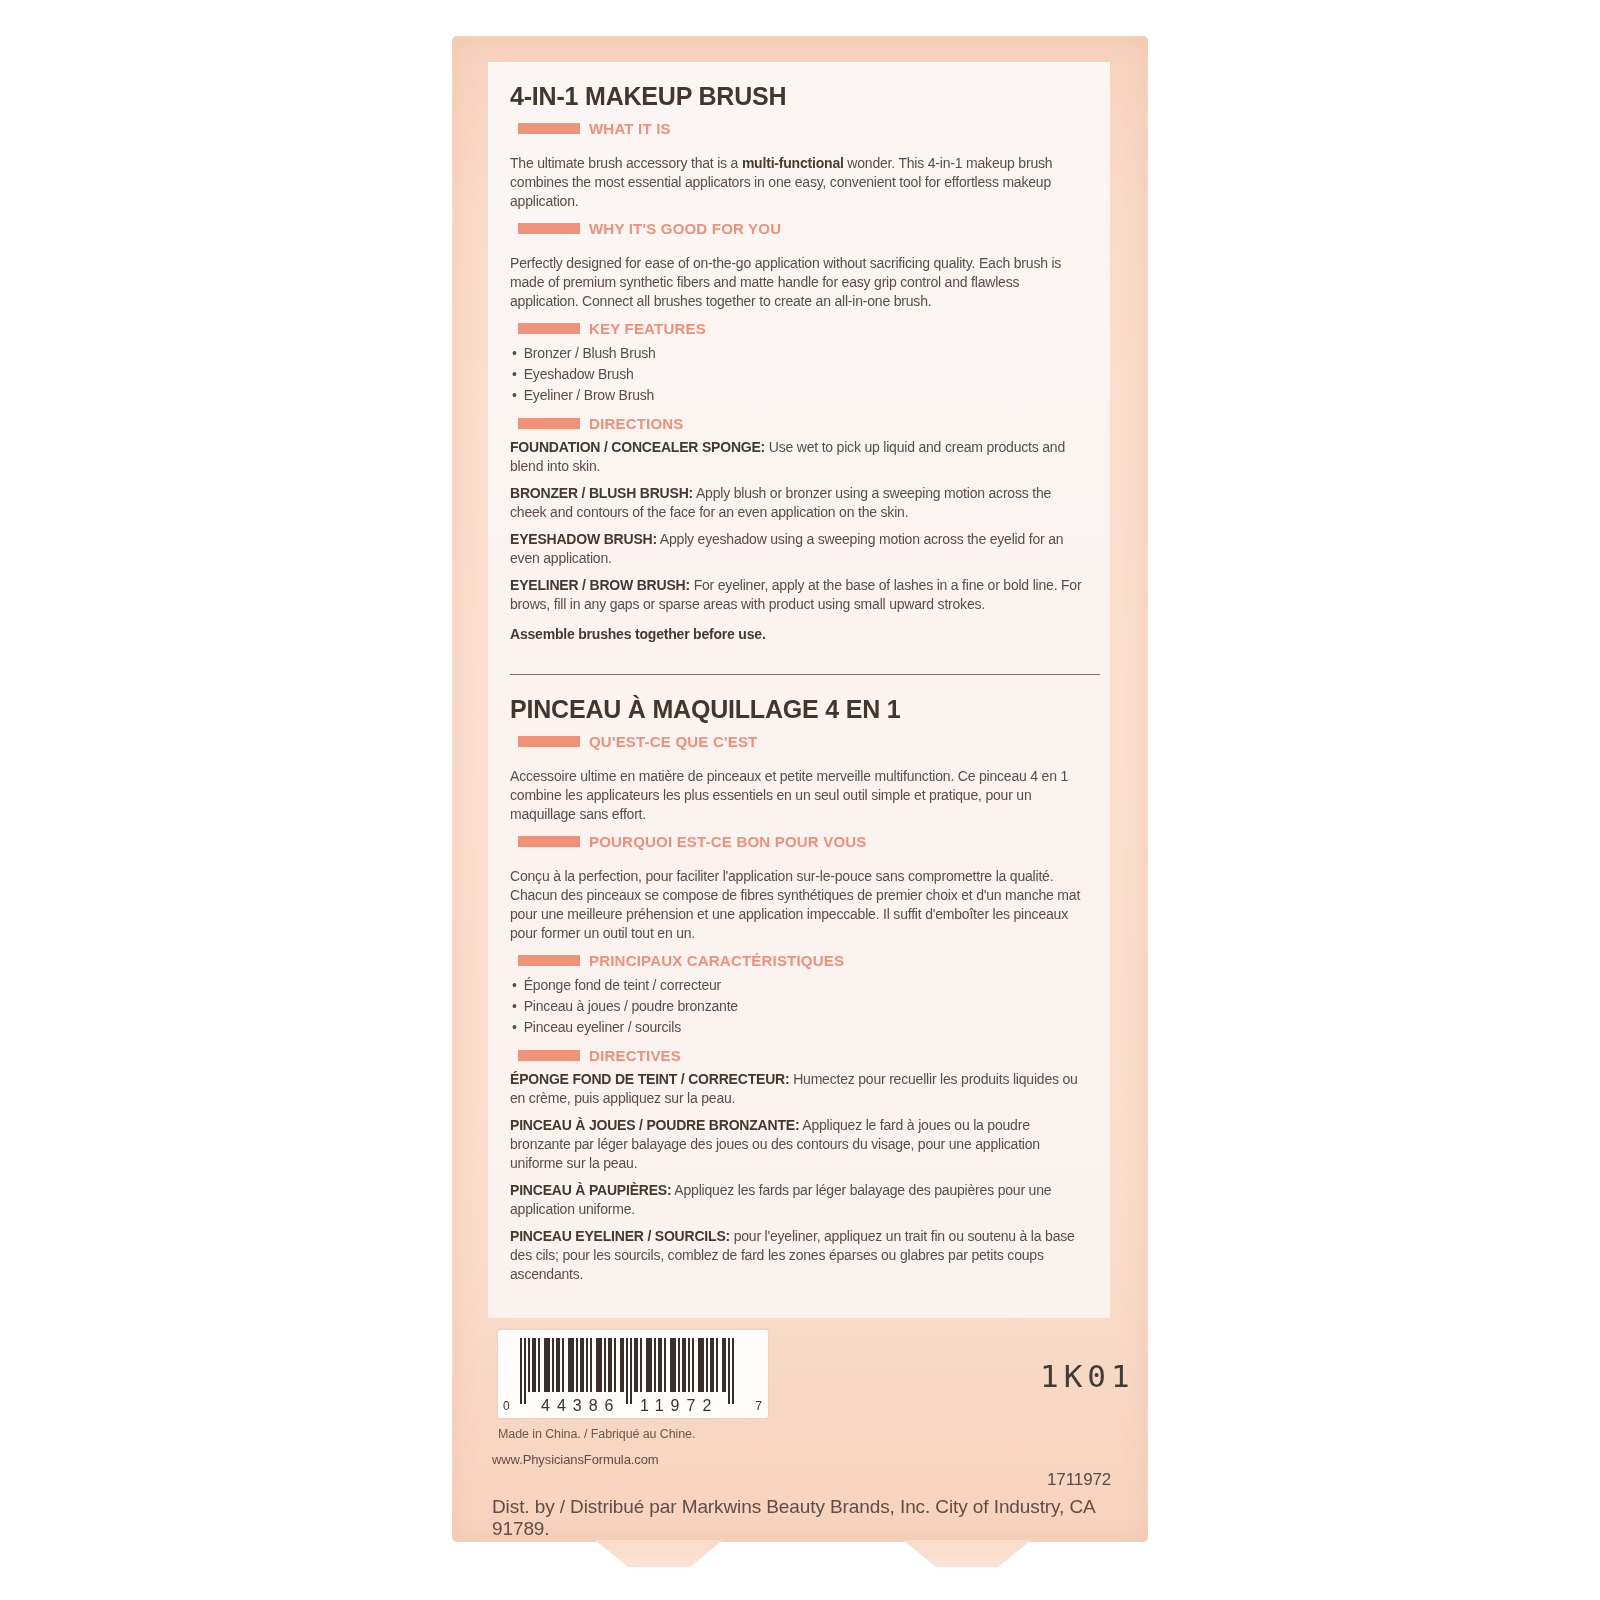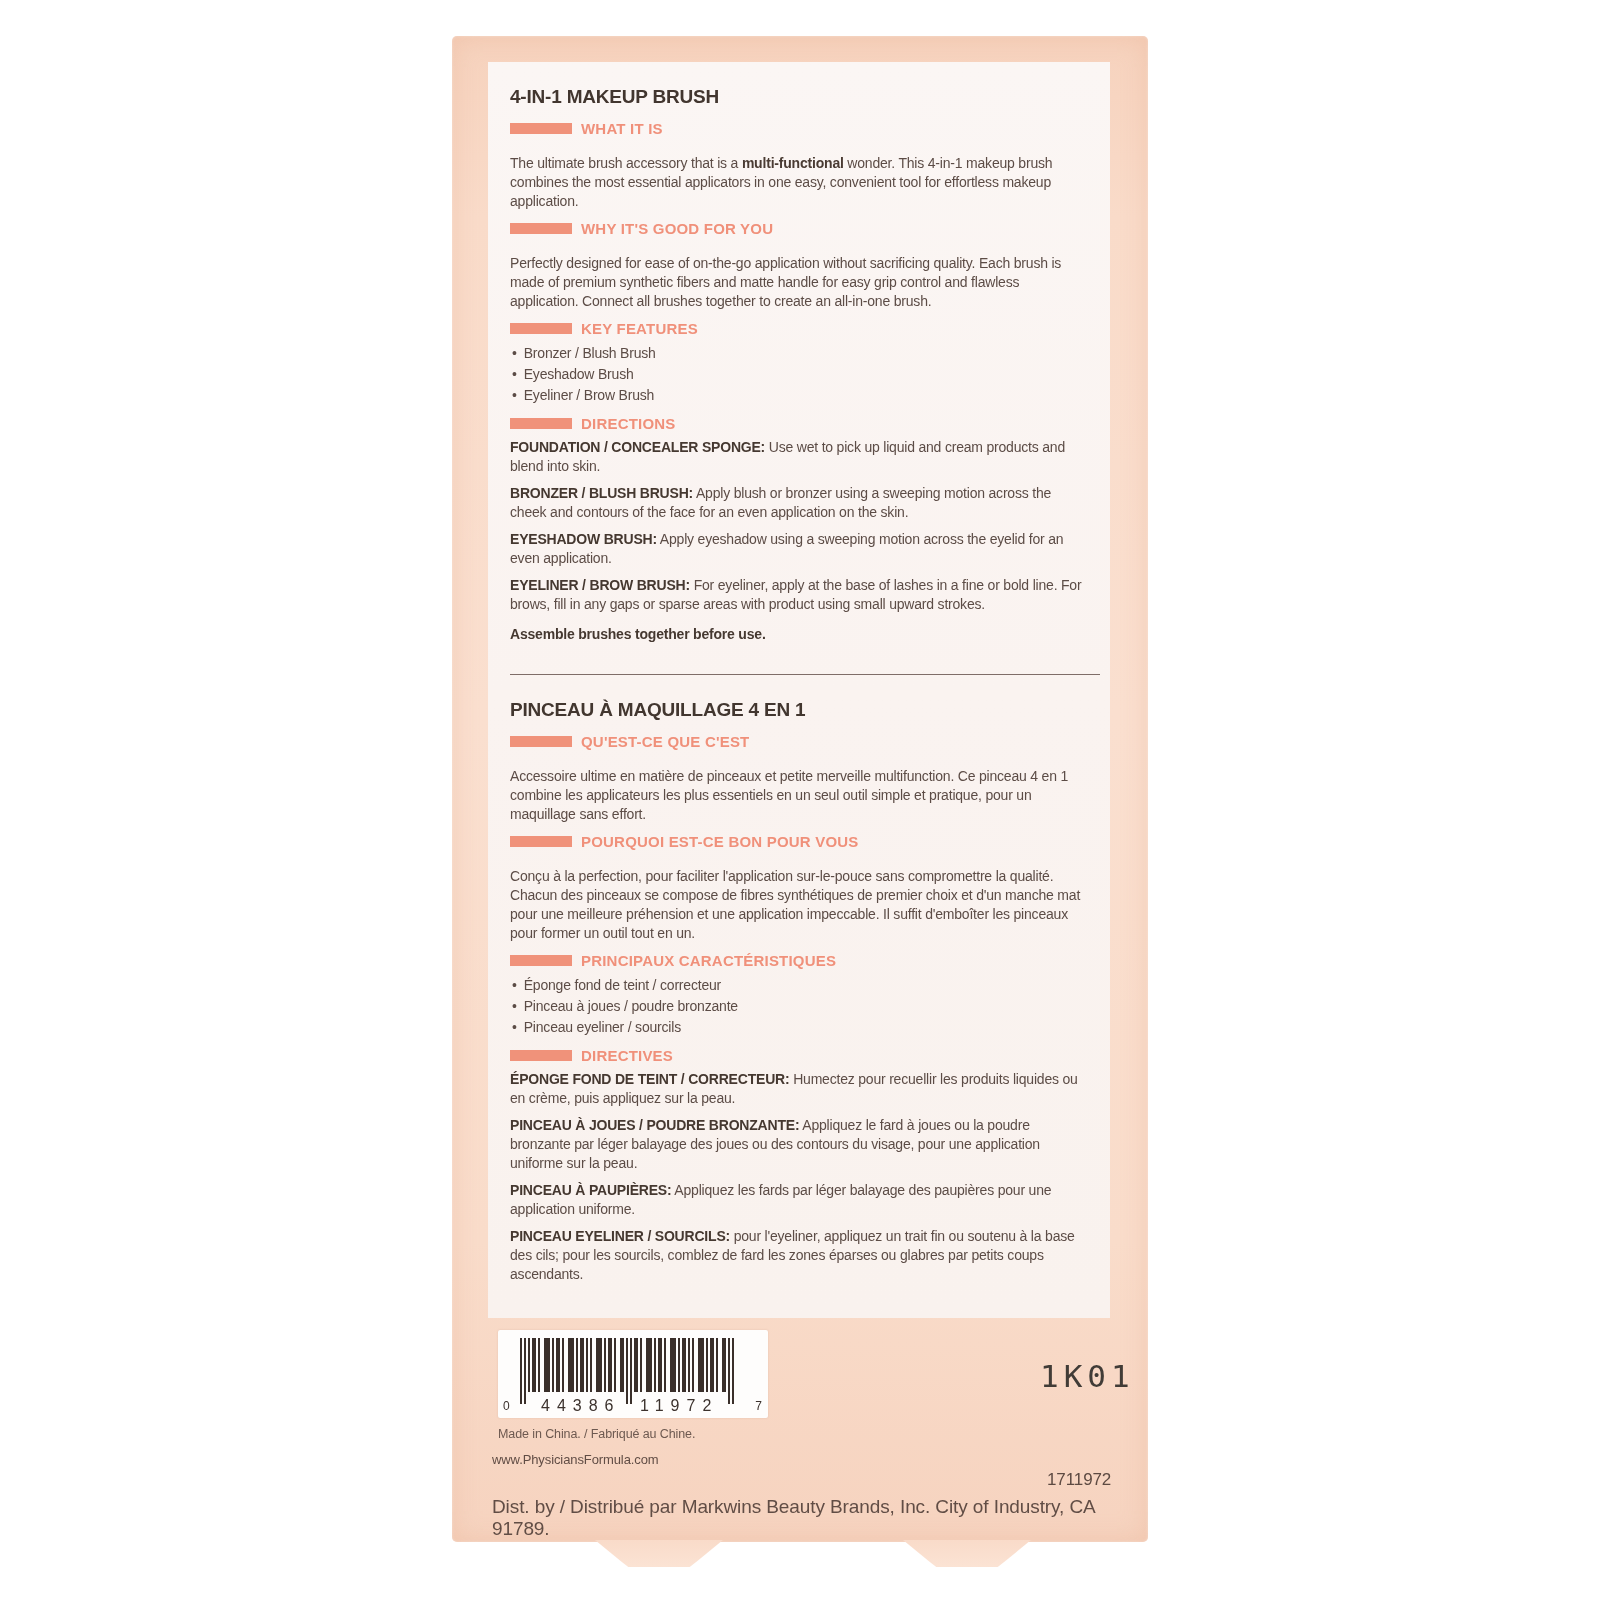--- a/index.html
+++ b/index.html
@@ -11,22 +11,22 @@
        box-shadow:inset 0 0 26px rgba(232,176,146,.40), inset 0 0 3px rgba(255,255,255,.55);}
   .tab{position:absolute;top:1540px;height:27px;width:128px;
        background:linear-gradient(180deg,#f9dbc9,#fbe3d4);
        clip-path:polygon(0% 0%,100% 0%,80% 78%,74% 100%,26% 100%,20% 78%);}
   .tab.t1{left:595px;} .tab.t2{left:903px;}
   
   .panel{position:absolute;left:36px;top:26px;width:622px;height:1256px;
          background:linear-gradient(180deg,#fbf6f4,#faf3f0 50%,#f9f2ee);
          overflow:hidden;}
   .panel-content{padding:24px 26px 0 22px;color:#5c4c46;font-size:14px;line-height:19px;letter-spacing:-0.2px;}
-  .ptitle{margin:0 0 12px 0;font-size:19px;line-height:21px;font-weight:700;color:#42362f;letter-spacing:-0.2px;}
-  .sec-head{margin:8px 0 5px 0;font-size:15px;font-weight:700;color:#f0907a;letter-spacing:.2px;}
+  .ptitle{margin:0 0 12px 0;font-size:25px;line-height:21px;font-weight:700;color:#42362f;letter-spacing:-0.2px;}
+  .sec-head{margin:8px 0 5px 8px;font-size:15px;font-weight:700;color:#f0907a;letter-spacing:.2px;}
   .sec-head .swatch{display:inline-block;width:62px;height:11px;background:#f0927a;margin-right:9px;}
   .body-p{margin:16px 0 5px 0;}
   .body-p b{color:#4a3b33;}
   .bullets{margin:2px 0 6px 0;}
   .bullet-row{line-height:21px;}
   .bullet-row::before{content:"•";margin:0 7px 0 2px;color:#5c4c46;}
   .step{margin:0 0 8px 0;}
   .step b{color:#453830;}
   .note{margin:11px 0 0 0;font-weight:700;color:#453830;}
   .divider{border:none;border-top:1px solid #7f6d68;margin:30px -16px 24px 0;}

